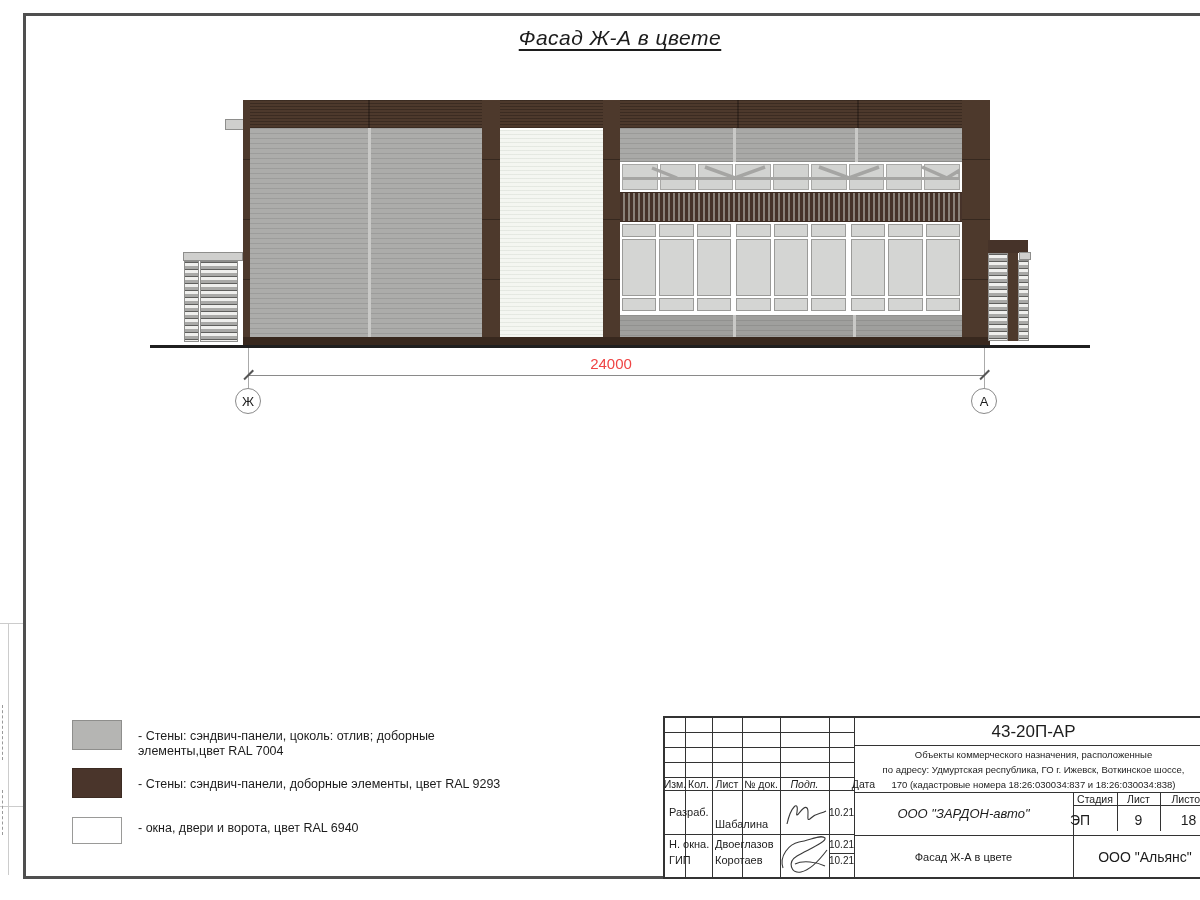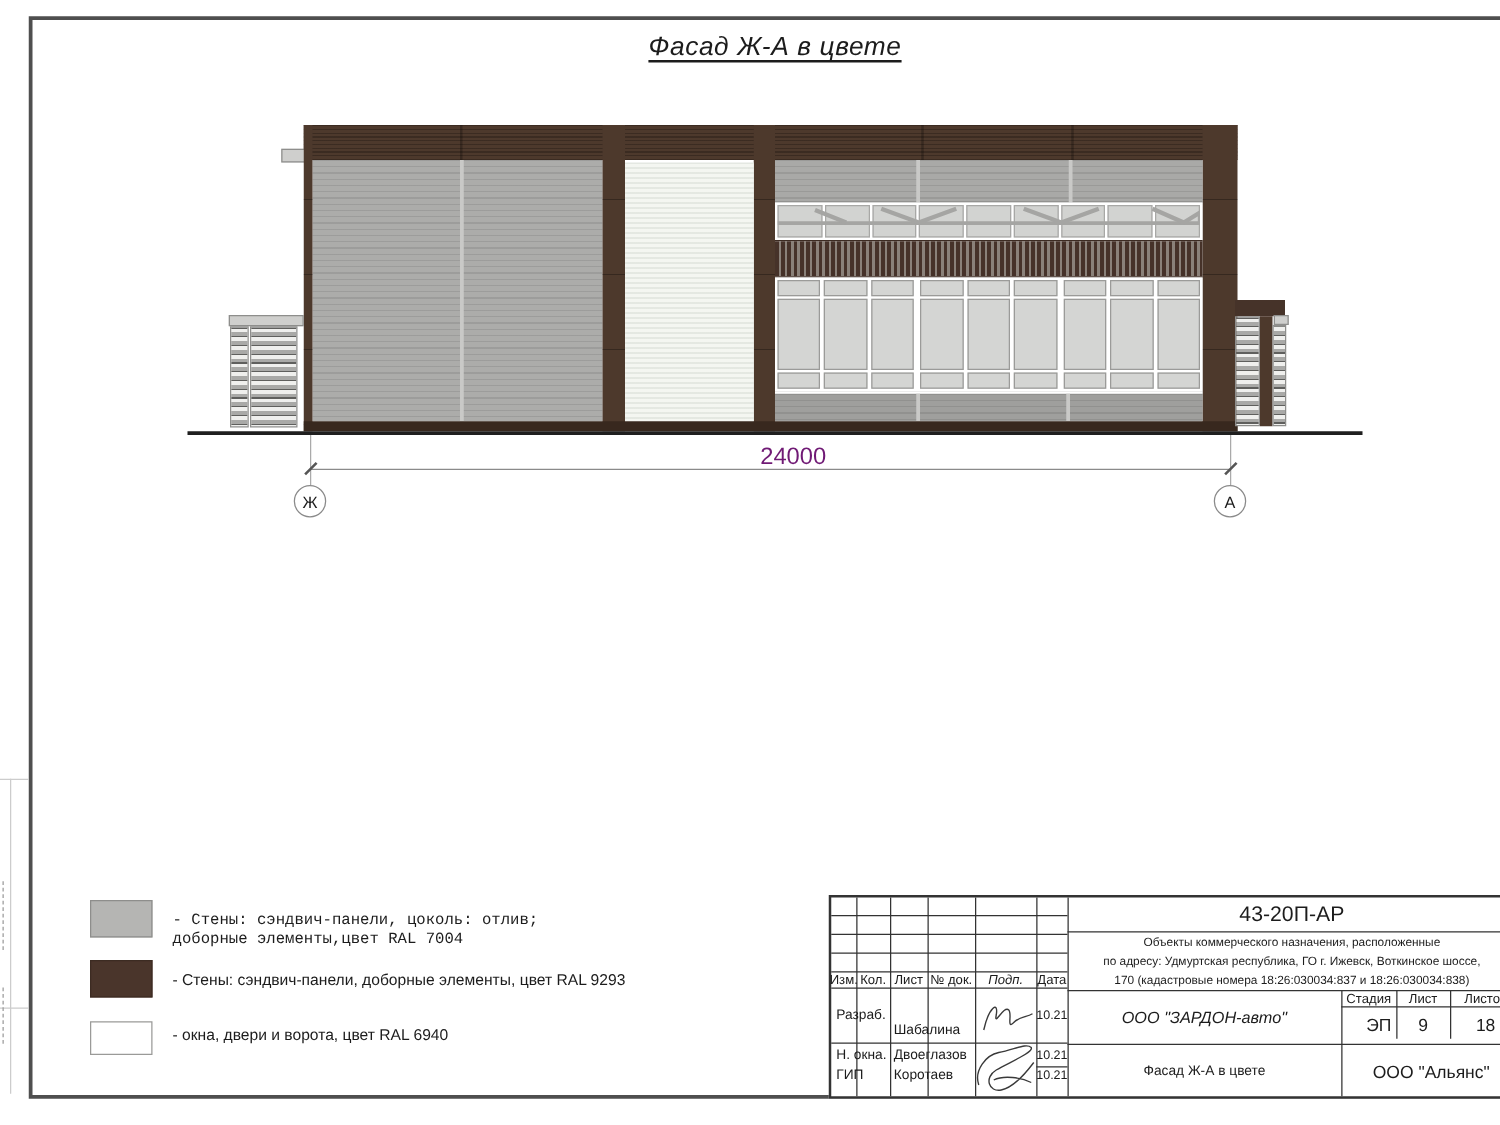--- a/index.html
+++ b/index.html
@@ -34,21 +34,21 @@
   .curtain .col{flex:1;display:flex;flex-direction:column;gap:2px;padding:2px 0;box-sizing:border-box;}
   .curtain .col.sep{margin-left:2px;}
   .curtain .pane{background:#d4d5d3;border:1px solid #9b9b99;box-sizing:border-box;}
   .curtain .small{height:13px;}
   .curtain .big{flex:1;}
   .basegray{background-color:#9f9f9d;border-top:2px solid #ffffff;box-sizing:border-box;}
   
   .dimline{background:#8a8a8a;height:1px;}
   .extline{background:#aaaaaa;width:1px;}
   .tick{background:#555;height:1.5px;width:13px;transform:rotate(-45deg);}
-  .dimtext{font-size:19px;color:#701a75;text-align:right;}
+  .dimtext{font-size:15px;color:#ef4444;text-align:center;}
   .axis{width:26px;height:26px;border:1px solid #8a8a8a;border-radius:50%;background:#fff;
     display:flex;align-items:center;justify-content:center;font-size:13px;box-sizing:border-box;}
   
   .swatch{width:50px;border:1px solid #8e8e8c;box-sizing:border-box;}
   .legendtext{font-size:12.5px;line-height:15px;width:350px;}
   
   .tb{left:663px;top:716px;width:552px;height:163px;border:2px solid #333;box-sizing:border-box;background:#fff;}
   .tb .v{position:absolute;top:0;bottom:0;width:1px;background:#333;}
   .tb .h{position:absolute;height:1px;background:#333;}
   .tb .cell{position:absolute;display:flex;align-items:center;justify-content:center;text-align:center;}
@@ -184,21 +184,21 @@
 <div class="abs extline" style="left:248px;top:348px;height:40px;"></div>
 <div class="abs extline" style="left:984px;top:348px;height:40px;"></div>
 <div class="abs dimline" style="left:248px;top:375px;width:736px;"></div>
 <div class="abs tick" style="left:242px;top:374px;"></div>
 <div class="abs tick" style="left:978px;top:374px;"></div>
 <div class="abs dimtext" style="left:561px;top:355px;width:100px;">24000</div>
 <div class="abs axis" style="left:235px;top:388px;">Ж</div>
 <div class="abs axis" style="left:971px;top:388px;">А</div>
 
 <div class="abs swatch" style="left: 72px; top: 720px; height: 30px; background-color: rgb(181, 181, 179);"></div>
-<div class="abs legendtext" style="left:138px;top:729px;font-family:Liberation Mono, monospace;">- Стены: сэндвич-панели, цоколь: отлив; доборные элементы,цвет RAL 7004</div>
+<div class="abs legendtext" style="left:138px;top:729px;">- Стены: сэндвич-панели, цоколь: отлив; доборные элементы,цвет RAL 7004</div>
 <div class="abs swatch" style="left: 72px; top: 768px; height: 30px; border-color: rgb(60, 43, 34); background-color: rgb(74, 53, 43);"></div>
 <div class="abs legendtext" style="left:138px;top:777px;width:420px;">- Стены: сэндвич-панели, доборные элементы, цвет RAL 9293</div>
 <div class="abs swatch" style="left: 72px; top: 817px; height: 27px; border-color: rgb(154, 154, 152); background-color: rgb(255, 255, 255);"></div>
 <div class="abs legendtext" style="left:138px;top:821px;width:420px;">- окна, двери и ворота, цвет RAL 6940</div>
 
 <div class="abs tb">
 
   <div class="v" style="left:20px;"></div>
   <div class="v" style="left:47px;"></div>
   <div class="v" style="left:77px;"></div>
@@ -220,21 +220,21 @@
   <div class="h" style="left:189px;right:0;top:27px;"></div>
   <div class="h" style="left:189px;right:0;top:74px;"></div>
   <div class="h" style="left:408px;right:0;top:87px;"></div>
   <div class="h" style="left:189px;right:0;top:117px;"></div>
 
   <div class="cell lbl" style="left:0;width:20px;top:59px;height:13px;">Изм.</div>
   <div class="cell lbl" style="left:20px;width:27px;top:59px;height:13px;">Кол.</div>
   <div class="cell lbl" style="left:47px;width:30px;top:59px;height:13px;">Лист</div>
   <div class="cell lbl" style="left:77px;width:38px;top:59px;height:13px;">№ док.</div>
   <div class="cell lbl" style="left:115px;width:49px;top:59px;height:13px;font-style:italic;">Подп.</div>
-  <div class="cell lbl" style="left:164px;width:25px;top:59px;height:13px;">Дата</div>
+  <div class="cell lbl" style="left:164px;width:25px;top:59px;height:13px;padding-left:22px;">Дата</div>
 
   <div class="cell small left" style="left:4px;width:46px;top:85px;height:18px;">Разраб.</div>
   <div class="cell small left" style="left:50px;width:64px;top:97px;height:18px;">Шабалина</div>
   <div class="cell datecell" style="left:164px;width:25px;top:85px;height:18px;">10.21</div>
   <div class="cell small left" style="left:4px;width:46px;top:117px;height:18px;">Н. окна.</div>
   <div class="cell small left" style="left:50px;width:64px;top:117px;height:18px;">Двоеглазов</div>
   <div class="cell datecell" style="left:164px;width:25px;top:117px;height:18px;">10.21</div>
   <div class="cell small left" style="left:4px;width:46px;top:133px;height:18px;">ГИП</div>
   <div class="cell small left" style="left:50px;width:64px;top:133px;height:18px;">Коротаев</div>
   <div class="cell datecell" style="left:164px;width:25px;top:133px;height:18px;">10.21</div>
@@ -249,18 +249,18 @@
   <div class="cell doc-num" style="left:189px;right:0;top:2px;height:24px;">43-20П-АР</div>
   <div class="abs desc" style="left:189px;right:0;top:29px;text-align:center;">
     <div>Объекты коммерческого назначения, расположенные</div>
     <div>по адресу: Удмуртская республика, ГО г. Ижевск, Воткинское шоссе,</div>
     <div>170 (кадастровые номера 18:26:030034:837 и 18:26:030034:838)</div>
   </div>
   <div class="cell company" style="left:189px;width:219px;top:74px;height:43px;">ООО "ЗАРДОН-авто"</div>
   <div class="cell lbl" style="left:408px;width:44px;top:74px;height:13px;">Стадия</div>
   <div class="cell lbl" style="left:452px;width:43px;top:74px;height:13px;">Лист</div>
   <div class="cell lbl" style="left:495px;width:57px;top:74px;height:13px;">Листов</div>
-  <div class="cell stageval" style="left:416px;width:44px;top:87px;height:30px;">ЭП</div>
+  <div class="cell stageval" style="left:393px;width:44px;top:87px;height:30px;">ЭП</div>
   <div class="cell stageval" style="left:452px;width:43px;top:87px;height:30px;">9</div>
   <div class="cell stageval" style="left:495px;width:57px;top:87px;height:30px;">18</div>
   <div class="cell small" style="left:189px;width:219px;top:117px;height:44px;">Фасад Ж-А в цвете</div>
   <div class="cell contractor" style="left:408px;width:144px;top:117px;height:44px;">ООО "Альянс"</div>
 </div>
 
 </body></html>

